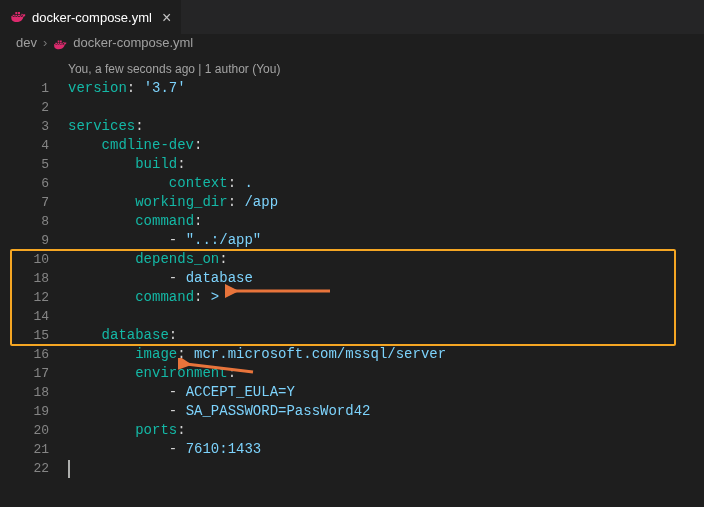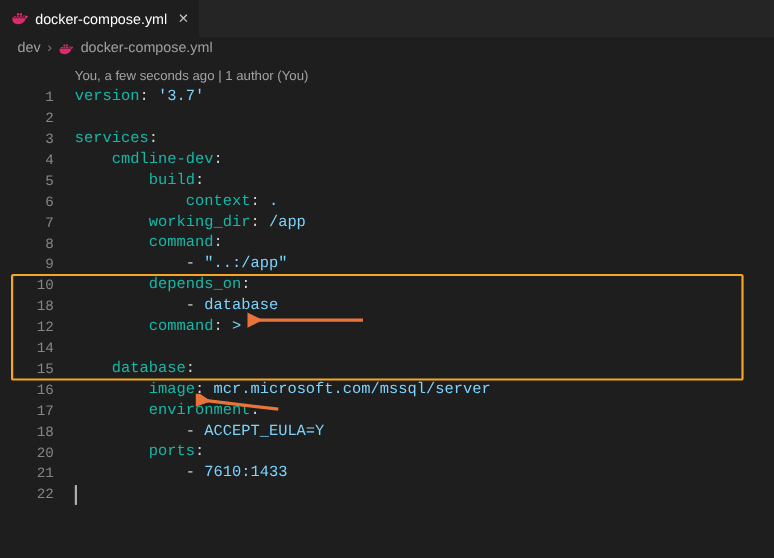--- a/index.html
+++ b/index.html
@@ -174,17 +174,18 @@
   <div class="line"><div class="gutter">8</div><div class="divider"></div><div class="code">        <span class="tok-key">command</span><span class="tok-punc">:</span></div></div>
   <div class="line"><div class="gutter">9</div><div class="divider"></div><div class="code">            <span class="tok-punc">- </span><span class="tok-str">"..:/app"</span></div></div>
   <div class="line"><div class="gutter">10</div><div class="divider"></div><div class="code">        <span class="tok-key">depends_on</span><span class="tok-punc">:</span></div></div>
   <div class="line"><div class="gutter">18</div><div class="divider"></div><div class="code">            <span class="tok-punc">- </span><span class="tok-str">database</span></div></div>
   <div class="line"><div class="gutter">12</div><div class="divider"></div><div class="code">        <span class="tok-key">command</span><span class="tok-punc">: </span><span class="tok-str">&gt;</span></div></div>
   <div class="line"><div class="gutter">14</div><div class="divider"></div><div class="code"></div></div>
   <div class="line"><div class="gutter">15</div><div class="divider"></div><div class="code">    <span class="tok-key">database</span><span class="tok-punc">:</span></div></div>
   <div class="line"><div class="gutter">16</div><div class="divider"></div><div class="code">        <span class="tok-key">image</span><span class="tok-punc">: </span><span class="tok-str">mcr.microsoft.com/mssql/server</span></div></div>
   <div class="line"><div class="gutter">17</div><div class="divider"></div><div class="code">        <span class="tok-key">environment</span><span class="tok-punc">:</span></div></div>
   <div class="line"><div class="gutter">18</div><div class="divider"></div><div class="code">            <span class="tok-punc">- </span><span class="tok-str">ACCEPT_EULA=Y</span></div></div>
+  <div class="line"><div class="gutter">19</div><div class="divider"></div><div class="code">            <span class="tok-punc">- </span><span class="tok-str">SA_PASSWORD=PassWord42</span></div></div>
   <div class="line"><div class="gutter">20</div><div class="divider"></div><div class="code">        <span class="tok-key">ports</span><span class="tok-punc">:</span></div></div>
   <div class="line"><div class="gutter">21</div><div class="divider"></div><div class="code">            <span class="tok-punc">- </span><span class="tok-str">7610:1433</span></div></div>
   <div class="line"><div class="gutter">22</div><div class="divider"></div><div class="code"><span class="cursor"></span></div></div>
 
 </div>
 
 </body></html>

